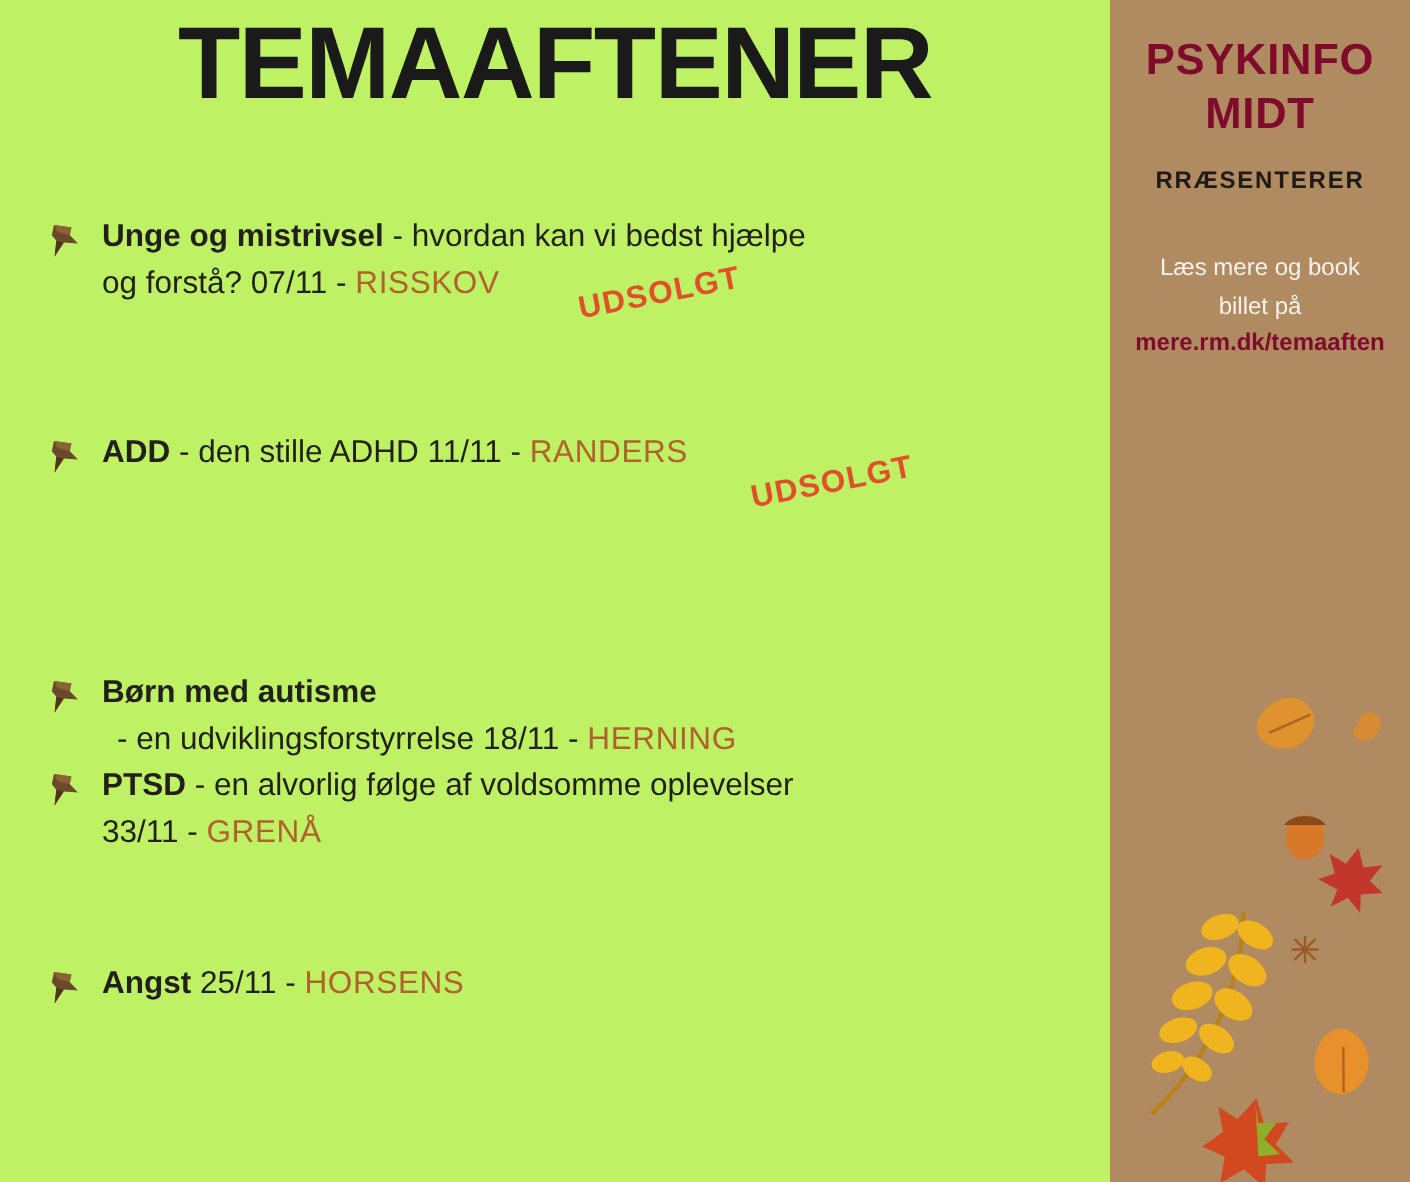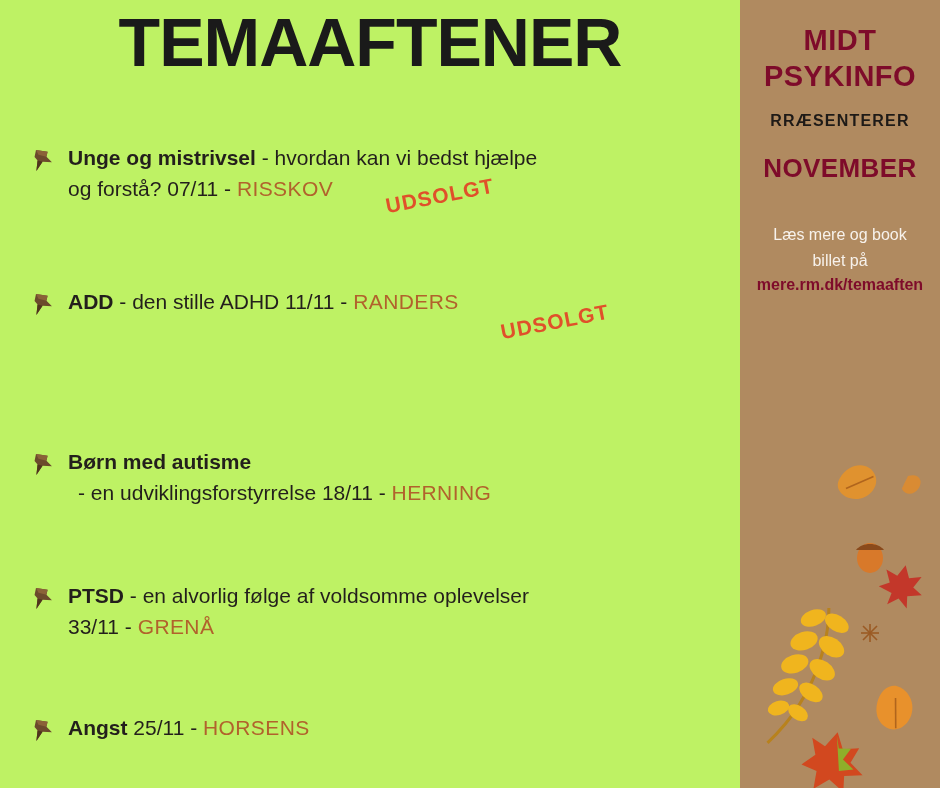--- a/index.html
+++ b/index.html
@@ -49,21 +49,21 @@
   }
   .event {
     position: relative;
     min-height: 60px;
     padding-left: 68px;
     box-sizing: border-box;
   }
   .ev-0 { margin-top: 2px; }
   .ev-1 { margin-top: 82px; }
   .ev-2 { margin-top: 100px; }
-  .ev-3 { margin-top: 72px; }
+  .ev-3 { }
   .ev-4 { margin-top: 70px; }
 
   .pin {
     position: absolute;
     left: 28px;
     top: 4px;
     width: 28px;
     height: 28px;
   }
   .line {
@@ -212,26 +212,25 @@
                 <path d="M11 15 L6 26 L16 18 Z" fill="#4f351d"></path>
               </g>
             </svg></span>
           <div class="line"><span class="bold">Angst</span><span> 25/11 - </span><span class="city">HORSENS</span></div>
         </div>
       </div>
   </div>
 
   <div class="right">
     <div class="brand">
+      <div>PSYKINFO</div>
       <div>MIDT</div>
-      <div>PSYKINFO</div>
     </div>
     <div class="presents">RRÆSENTERER</div>
     <div class="month">
-      <div>NOVEMBER</div>
     </div>
     <div class="book-info">
       <div>Læs mere og book</div>
       <div>billet på</div>
     </div>
     <a class="book-link" href="#">mere.rm.dk/temaaften</a>
 
     <svg class="leaves" viewBox="0 0 200 330" aria-hidden="true">
 
       <g transform="translate(168,18) rotate(18)">

